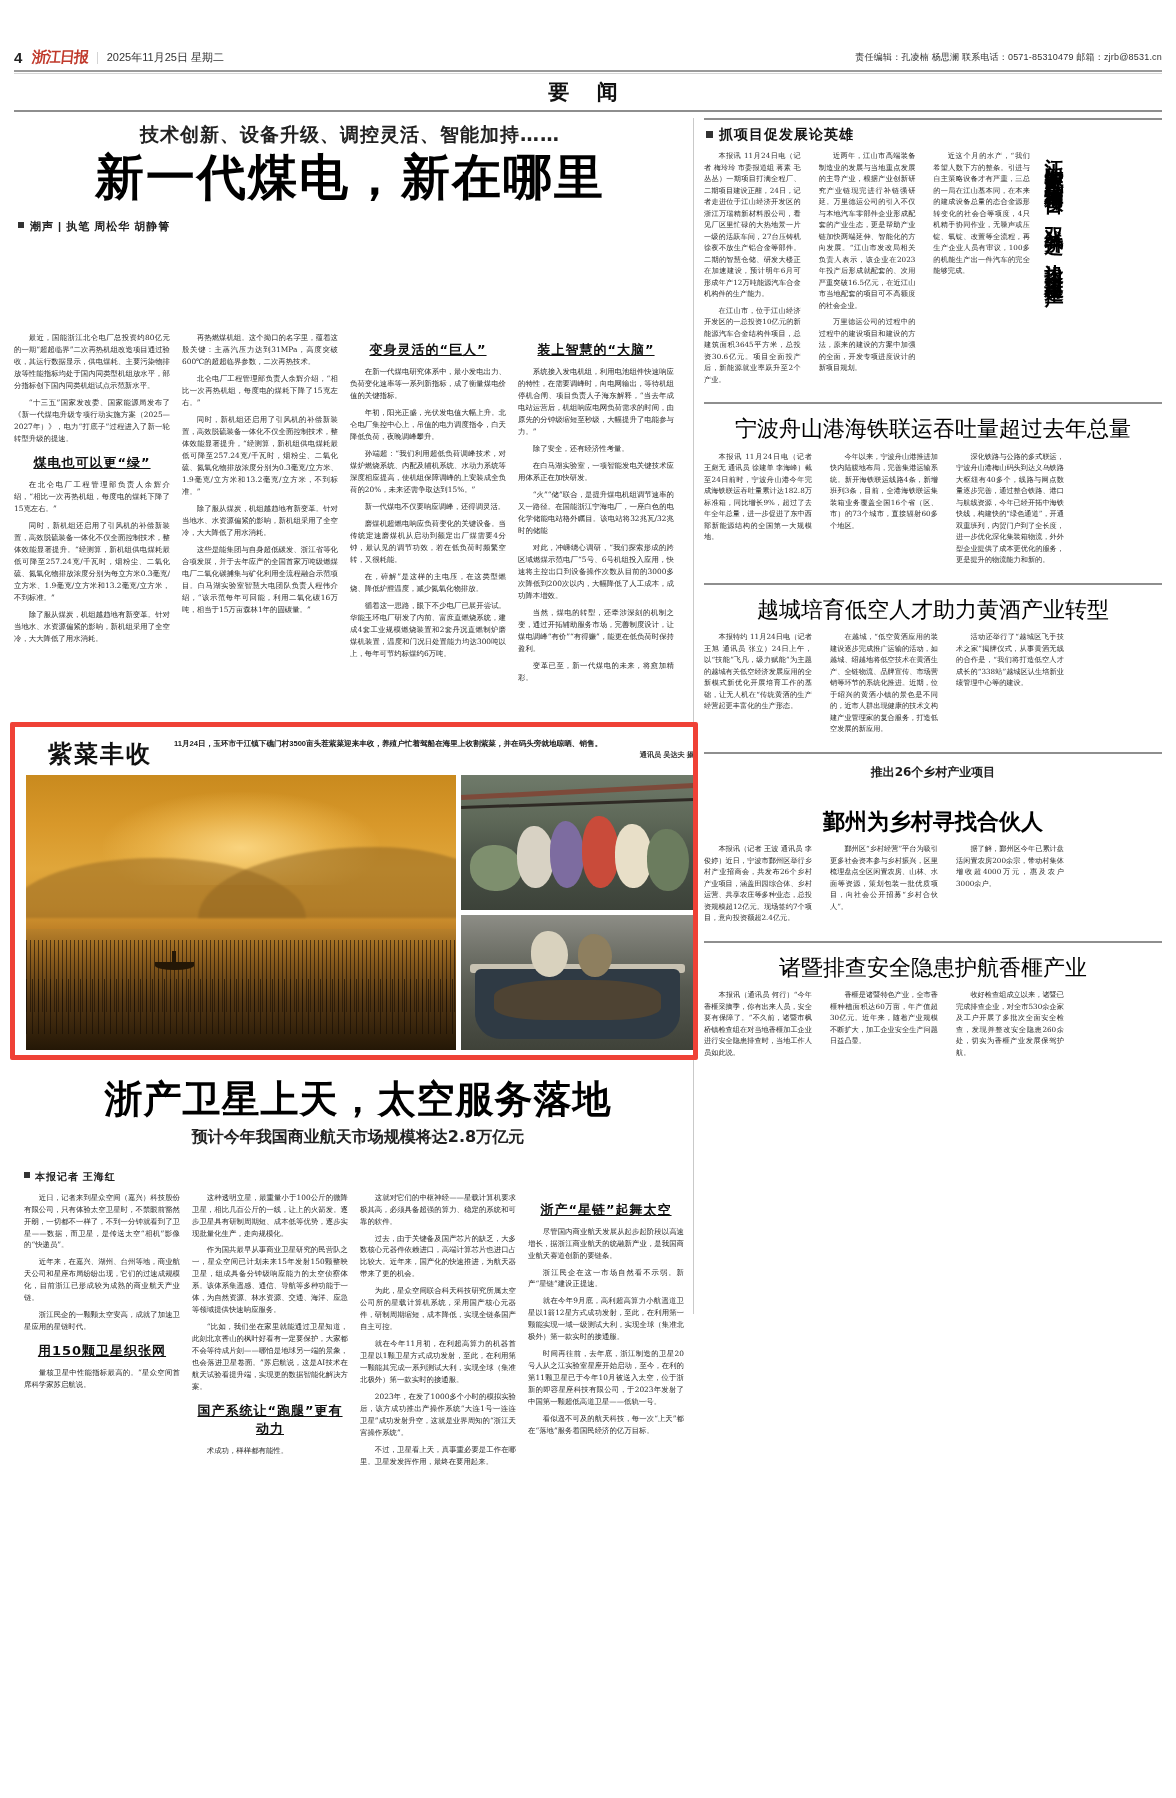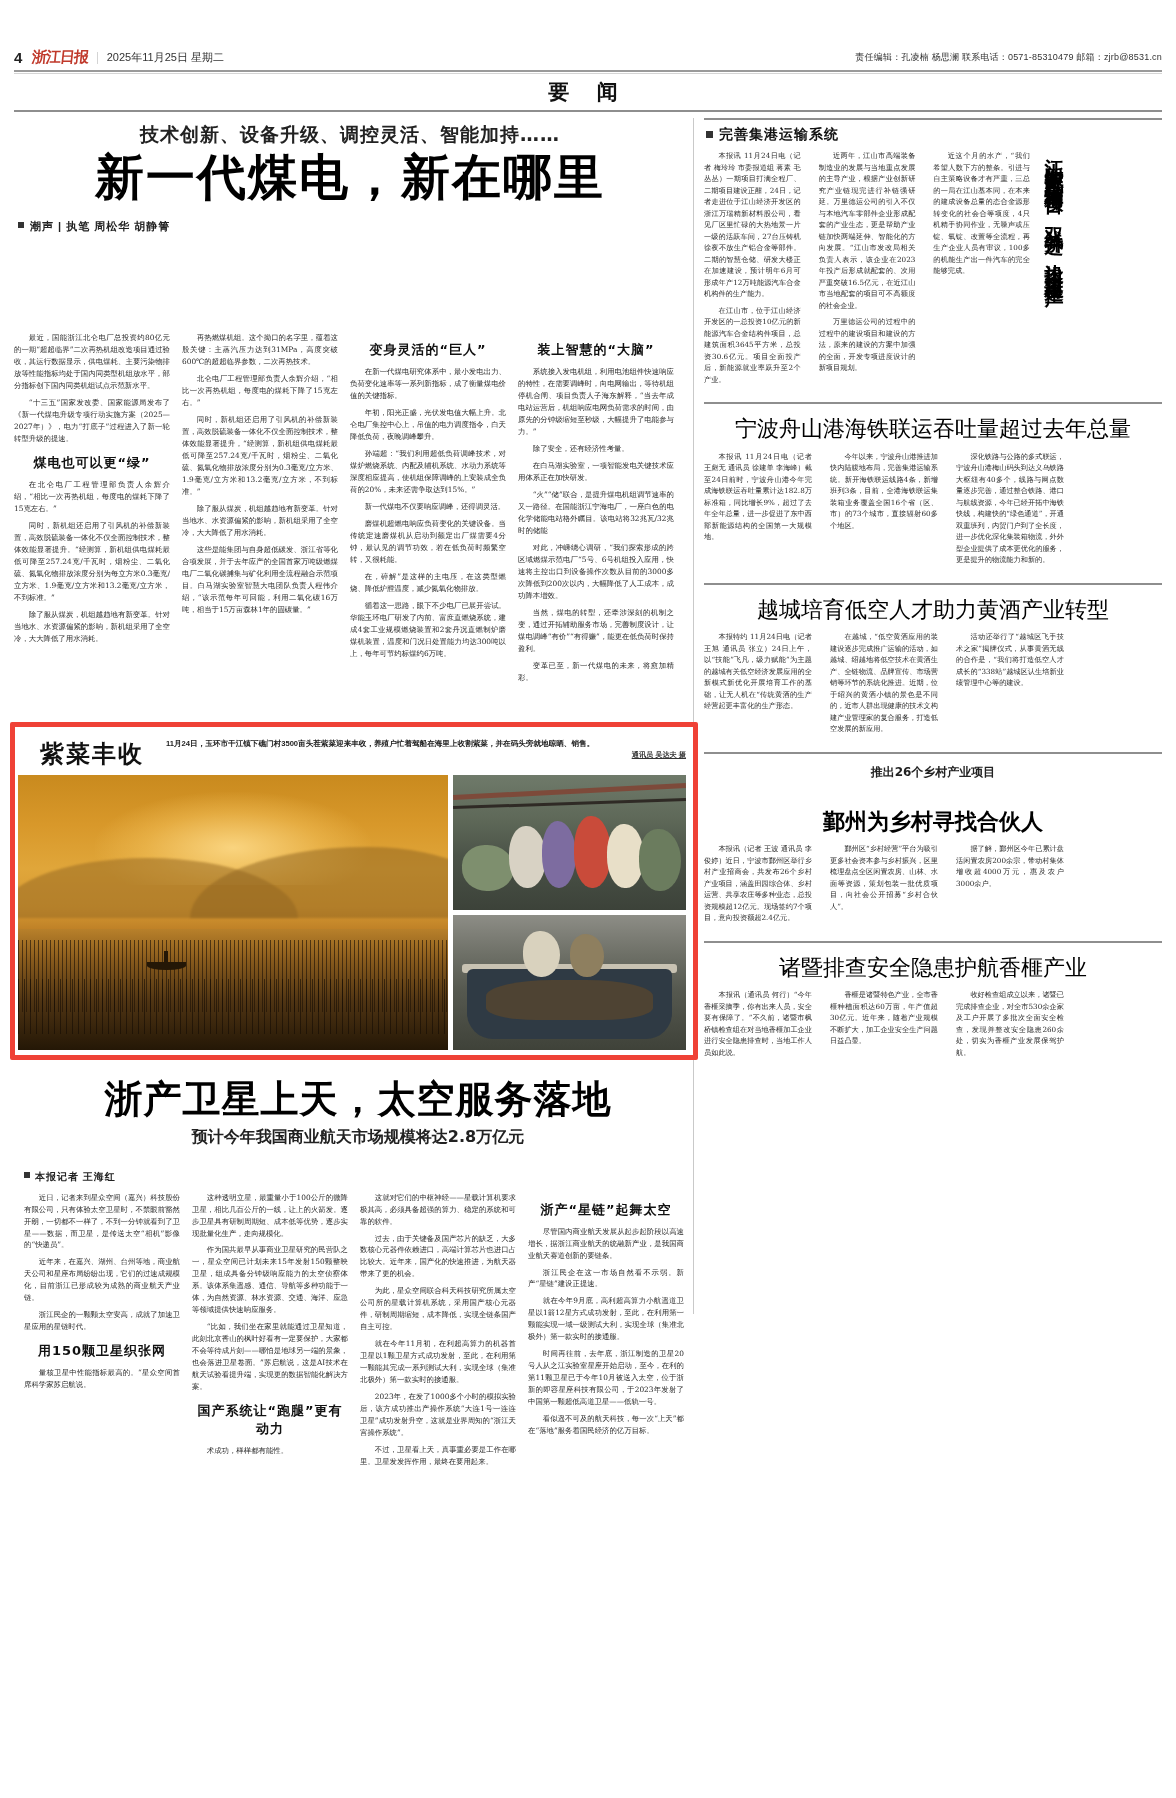--- a/index.html
+++ b/index.html
@@ -78,43 +78,43 @@
     display:flex;gap:12px;
   }
   .tcol{width:156px;}
   .tcol p{
     margin:0 0 5px 0;font-size:7.4px;line-height:1.62;text-align:justify;
     color:#2a2a2a;text-indent:2em;
     font-family:"DejaVu Serif",serif;
   }
   .subhead{
     font-size:13px;font-weight:bold;text-align:center;color:#111;
-    margin:9px 0 7px 0;font-family:"DejaVu Sans",sans-serif;letter-spacing:1px;
+    margin:9px 0 7px 0;font-family:"DejaVu Sans",sans-serif;letter-spacing:1px;text-decoration:underline;
   }
 
   
   .redbox{
     position:absolute;left:-4px;top:604px;width:688px;height:338px;
     border:5px solid #ef4136;border-radius:2px;box-sizing:border-box;z-index:40;
     pointer-events:none;
   }
 
   
-  .photo-feature{position:absolute;left:4px;top:618px;width:668px;}
+  .photo-feature{position:absolute;left:12px;top:618px;width:668px;}
   .pf-head{display:flex;align-items:flex-start;height:34px;}
   .pf-title{
     font-size:24px;font-weight:bold;color:#111;font-family:"DejaVu Sans",sans-serif;
     letter-spacing:2px;margin-left:22px;margin-top:2px;white-space:nowrap;
   }
   .pf-cap{
     margin-left:22px;margin-top:2px;flex:1;
     font-size:7.6px;line-height:1.5;color:#222;text-align:justify;
     font-family:"Liberation Sans",sans-serif;font-weight:bold;
   }
-  .pf-credit{display:block;text-align:right;font-size:7.2px;font-weight:bold;color:#333;margin-top:1px;text-decoration:underline;}
+  .pf-credit{display:block;text-align:right;font-size:7.2px;font-weight:bold;color:#333;margin-top:1px;}
   .pf-imgs{display:flex;gap:5px;margin-top:5px;}
   .pf-main{width:430px;height:275px;position:relative;overflow:hidden;}
   .pf-side{width:233px;display:flex;flex-direction:column;gap:5px;}
   .pf-side-top{width:233px;height:135px;position:relative;overflow:hidden;}
   .pf-side-bot{width:233px;height:135px;position:relative;overflow:hidden;}
 
   
   .scene-sunset{
     position:absolute;inset:0;
     background:
@@ -393,21 +393,21 @@
 
       <div class="r-topline"></div>
 
       <div style="position:relative;">
         <div class="r-vertical">
           <div class="v-head">江山新能源汽车合金结构件项目 双线并进 边投资边建设边生产</div>
         </div>
 
         <div style="width:326px;">
           <div class="rb-title">
-            <span class="sq"></span><span>完善集港运输系统</span>
+            <span class="sq"></span><span>抓项目促发展论英雄</span>
           </div>
           <div class="r-flex">
             <div class="rcol">
               <p>本报讯 11月24日电（记者 梅玲玲 市委报道组 蒋素 毛丛丛）一期项目打满全程厂、二期项目建设正酣，24日，记者走进位于江山经济开发区的浙江万瑞精新材料股公司，看见厂区里忙碌的大热地景一片一级的活跃车间，27台压铸机徐夜不放生产铝合金等部件。二期的智慧仓储、研发大楼正在加速建设，预计明年6月可形成年产12万吨能源汽车合金机构件的生产能力。</p>
               <p>在江山市，位于江山经济开发区的一总投资10亿元的新能源汽车合金结构件项目，总建筑面积3645平方米，总投资30.6亿元。项目全面投产后，新能源就业率跃升至2个产业。</p>
             </div>
             <div class="rcol">
               <p>近两年，江山市高端装备制造业的发展与当地重点发展的主导产业，根据产业创新研究产业链现完进行补链强研延。万里德运公司的引入不仅与本地汽车零部件企业形成配套的产业生态，更是帮助产业链加快两端延伸、智能化的方向发展。“江山市发改局相关负责人表示，该企业在2023年投产后形成就配套的、次用严重突破16.5亿元，在近江山市当地配套的项目可不高额度的社会企业。</p>
               <p>万里德运公司的过程中的过程中的建设项目和建设的方法，原来的建设的方案中加强的全面，开发专项进度设计的新项目规划。</p>
             </div>

